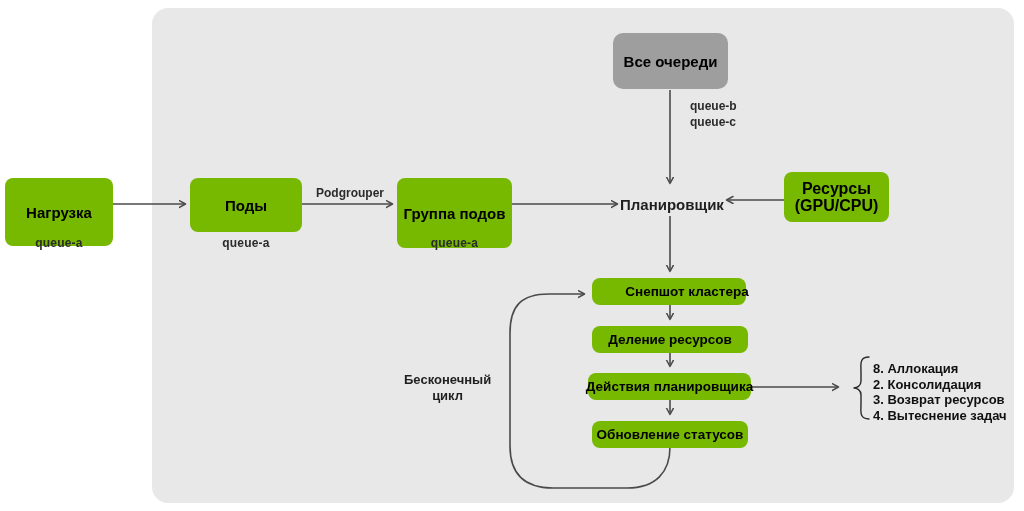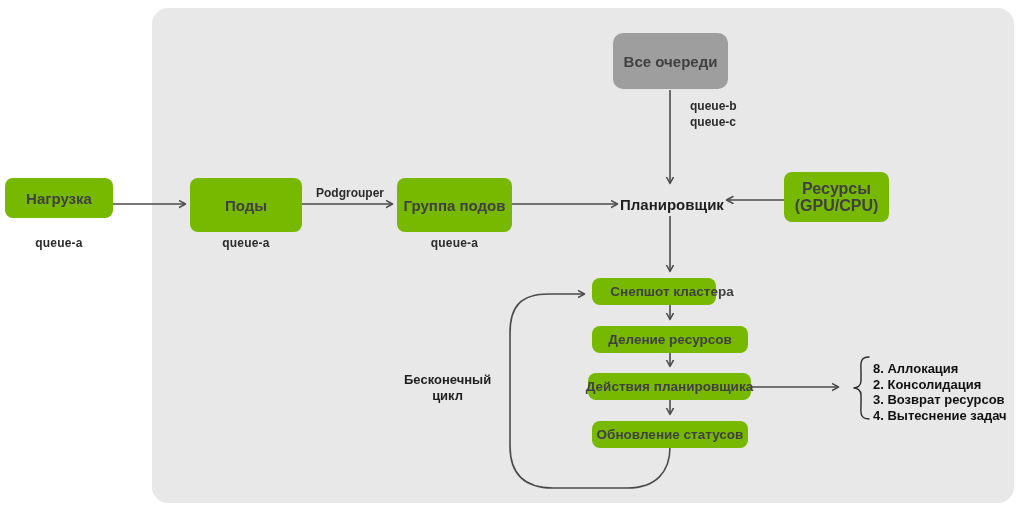--- a/index.html
+++ b/index.html
@@ -24,21 +24,21 @@
     left: 0; top: 0;
     width: 1024px; height: 511px;
     pointer-events: none;
   }
   .node {
     position: absolute;
     display: flex;
     align-items: center;
     justify-content: center;
     text-align: center;
-    color: #404040;
+    color: #000000;
     font-weight: bold;
     border-radius: 8px;
     white-space: nowrap;
   }
   .green { background: #76b900; }
   .grayBox { background: #9e9e9e; border-radius: 10px; }
   .bigNode { font-size: 15px; }
   .chainNode { font-size: 13.5px; border-radius: 8px; }
   .queueLabel {
     position: absolute;
@@ -118,53 +118,53 @@
 
     <path d="M670,400 V414" fill="none" stroke="#4a4a4a" stroke-width="1.6" marker-end="url(#arr)"></path>
 
     <path d="M670,447 C670,472 656,488 627,488 H553 C524,488 510,473 510,446 V333 C510,306 521,294 549,294 H584" fill="none" stroke="#4a4a4a" stroke-width="1.6" marker-end="url(#arr)"></path>
 
     <path d="M751,387 H838" fill="none" stroke="#4a4a4a" stroke-width="1.6" marker-end="url(#arr)"></path>
 
     <path d="M869,357 C859,357 861,365 861,372 V381 C861,386 857,388 853.5,388 C857,388 861,390 861,395 V404 C861,411 859,419 869,419" fill="none" stroke="#2b2b2b" stroke-width="1.4" stroke-linecap="round"></path>
   </svg>
 
-  <div class="node green bigNode" style="left:5px; top:178px; width:108px; height:40px;">
+  <div class="node green bigNode" style="left:5px; top:178px; width:108px; height:68px;">
     <span>Нагрузка</span>
   </div>
   <div class="queueLabel" style="left:5px; top:236px; width:108px;">queue-a</div>
 
   <div class="node green bigNode" style="left:190px; top:178px; width:112px; height:54px;justify-content:center;">
     <span>Поды</span>
   </div>
   <div class="queueLabel" style="left:190px; top:236px; width:112px;">queue-a</div>
 
   <div class="floatLabel" style="left:305px; top:186px; width:90px; text-align:center;">Podgrouper</div>
 
-  <div class="node green bigNode" style="left:397px; top:178px; width:115px; height:54px;">
+  <div class="node green bigNode" style="left:397px; top:178px; width:115px; height:70px;">
     <span>Группа подов</span>
   </div>
   <div class="queueLabel" style="left:397px; top:236px; width:115px;">queue-a</div>
 
   <div class="node grayBox bigNode" style="left:613px; top:33px; width:115px; height:56px;">
     <span>Все очереди</span>
   </div>
   <div class="floatLabel" style="left:690px; top:98px; line-height:16px;">
     <div>queue-b</div>
     <div>queue-c</div>
   </div>
 
   <div class="schedulerLabel" style="left:620px; top:196px; width:100px;">Планировщик</div>
 
   <div class="node green twoLine" style="left:784px; top:172px; width:105px; height:50px; flex-direction:column;">
     <div>Ресурсы</div>
     <div>(GPU/CPU)</div>
   </div>
 
-  <div class="node green chainNode" style="left:592px; top:278px; width:124px; height:27px;padding-left:36px;">
+  <div class="node green chainNode" style="left:592px; top:278px; width:154px; height:27px;padding-left:36px;">
     <span>Снепшот кластера</span>
   </div>
   <div class="node green chainNode" style="left:592px; top:326px; width:156px; height:27px;">
     <span>Деление ресурсов</span>
   </div>
   <div class="node green chainNode" style="left:588px; top:373px; width:163px; height:27px;">
     <span>Действия планировщика</span>
   </div>
   <div class="node green chainNode" style="left:592px; top:421px; width:156px; height:27px;">
     <span>Обновление статусов</span>

